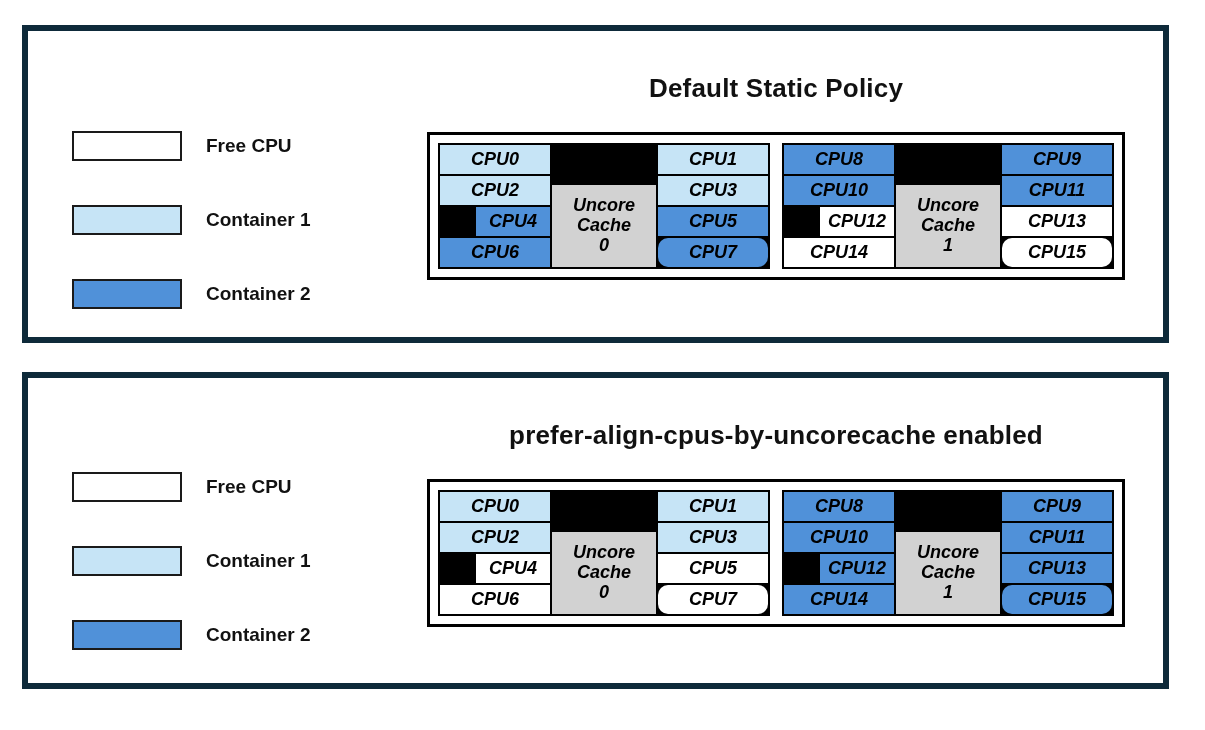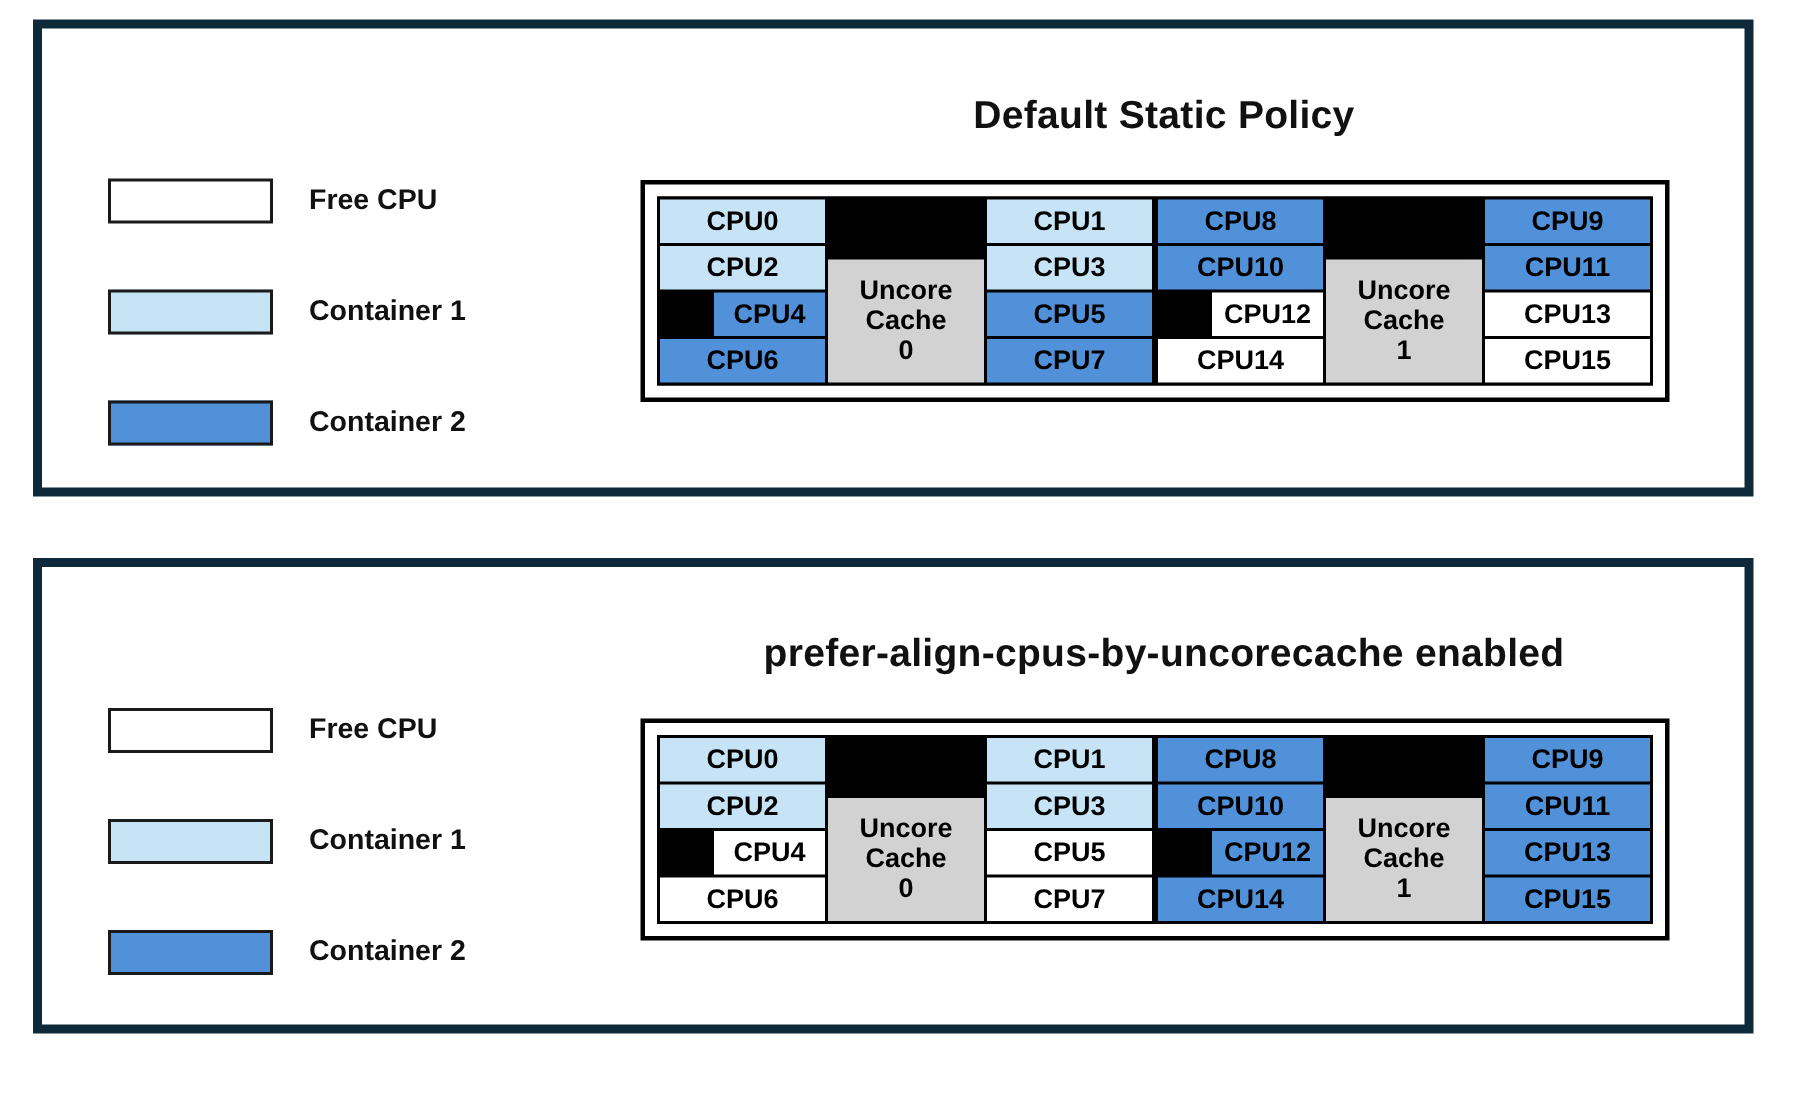--- a/index.html
+++ b/index.html
@@ -17,21 +17,21 @@
   }
   .panel {
     position: absolute;
     left: 22px;
     width: 1147px;
     height: 318px;
     border: 6px solid var(--panel_border, #0e2a3a);
     background: #ffffff;
     box-sizing: border-box;
   }
-  .panel.p0 { top: 13px; }
+  .panel.p0 { top: 25px; }
   .panel.p1 { top: 372px; height: 317px; }
 
   .panel-title {
     position: absolute;
     left: 398px;
     width: 700px;
     top: 42px;
     margin: 0;
     text-align: center;
     font-size: 26px;
@@ -70,21 +70,23 @@
   }
 
   .diagram {
     position: absolute;
     left: 399px;
     top: 101px;
     border: 3px solid var(--cell_border, #000000);
     background: #ffffff;
     padding: 8px;
     display: flex;
+    gap: 12px;
     width: max-content;
+    font-style: italic;
   }
   .cache-group {
     display: grid;
     grid-template-columns: 110px 104px 110px;
     grid-template-rows: repeat(4, 29px);
     gap: 2px;
     background: var(--cell_border, #000000);
     border: 2px solid var(--cell_border, #000000);
   }
   .cell {
@@ -97,21 +99,21 @@
     background: #ffffff;
     line-height: 1.1;
   }
   .pos-l1 { grid-area: 1 / 1; }
   .pos-l2 { grid-area: 2 / 1; }
   .pos-l3 { grid-area: 3 / 1; margin-left: 36px; }
   .pos-l4 { grid-area: 4 / 1; text-align: right; }
   .pos-r1 { grid-area: 1 / 3; }
   .pos-r2 { grid-area: 2 / 3; }
   .pos-r3 { grid-area: 3 / 3; }
-  .pos-r4 { grid-area: 4 / 3; }
+  .pos-r4 { grid-area: 4 / 3; border-radius: 10px; }
   .uncore {
     grid-area: 1 / 2 / span 4 / 3;
     background: var(--uncore, #d2d2d2);
     white-space: pre-line;
     text-align: center;
     margin-top: 40px;
   }
   .type-free { background: var(--free, #ffffff); }
   .type-container1 { background: var(--container1, #c6e4f6); }
   .type-container2 { background: var(--container2, #5091d9); }

